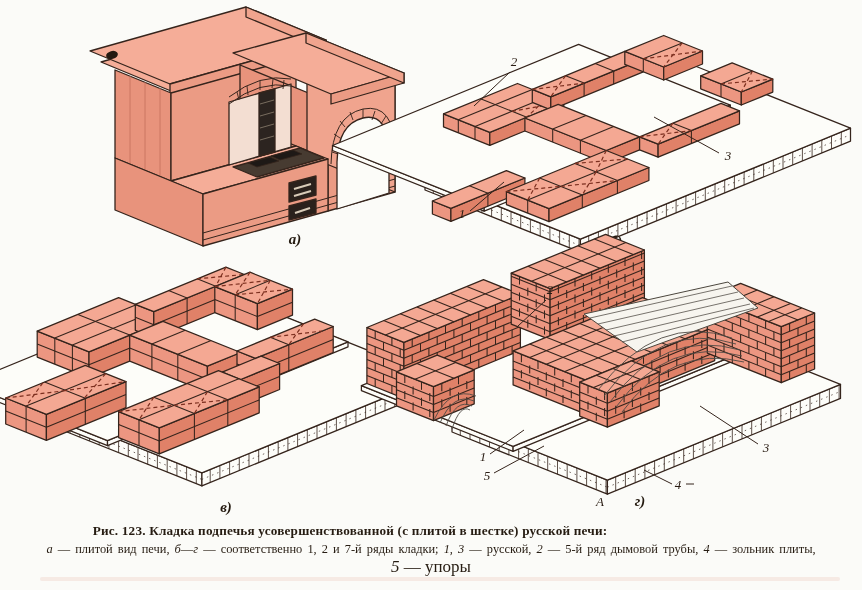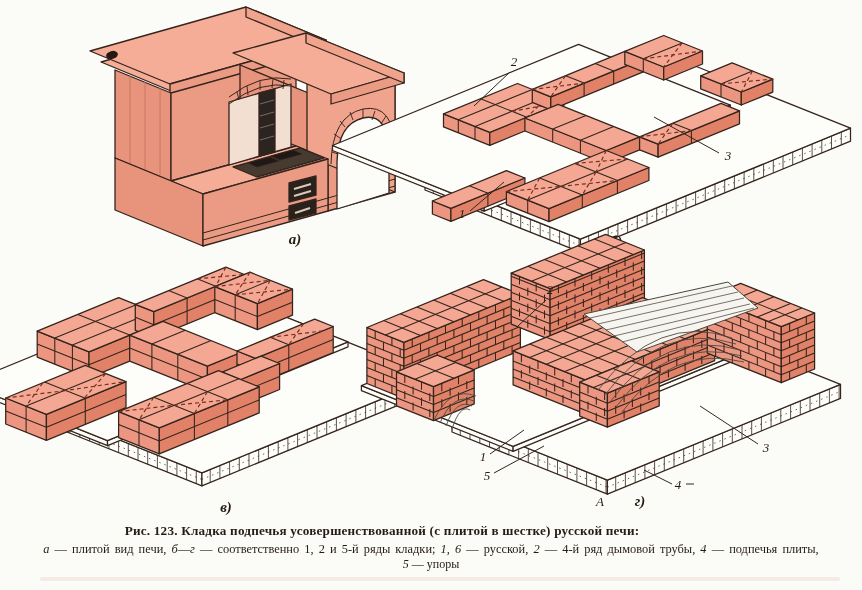--- a/index.html
+++ b/index.html
@@ -6,23 +6,23 @@
   body{font-family:"Liberation Serif",serif;}
   #page{position:relative;width:862px;height:590px;background:#fbfbf8;overflow:hidden;}
   .fig{position:absolute;overflow:visible;}
   #fig-a{left:55px;top:4px;}
   #fig-b{left:398px;top:14px;}
   #fig-v{left:18px;top:280px;}
   #fig-g{left:432px;top:244px;}
   .callout{font:italic 13px "Liberation Serif",serif;fill:#2a1d14;}
   .figlabel{font:italic 600 15px "Liberation Serif",serif;fill:#241a10;}
   .cap{position:absolute;color:#261c12;text-align:center;}
-  #cap1{left:0;top:523px;width:700px;font-size:13.2px;font-weight:bold;letter-spacing:.2px;margin-left:32px;}
+  #cap1{left:0;top:523px;width:700px;font-size:13.2px;font-weight:bold;letter-spacing:.2px;}
   #cap2{left:0;top:542px;width:862px;font-size:12.4px;word-spacing:2px;}
-  #cap3{left:0;top:557px;width:862px;font-size:12px;}
+  #cap3{left:0;top:557px;width:862px;font-size:17px;}
   .it{font-style:italic;}
   #smudge{position:absolute;left:40px;top:577px;width:800px;height:4px;background:#f0d4cc;opacity:.45;border-radius:2px;}
 </style>
 </head>
 <body>
 
 <div id="page">
 
   <svg id="fig-a" class="fig" width="350" height="256">
     <g stroke="#35241c" stroke-width="1.3" stroke-linejoin="round">
@@ -727,17 +727,17 @@
       <text x="51" y="217" text-anchor="middle" class="callout">1</text>
       <line x1="62" y1="229" x2="112" y2="202" stroke="#35241c" stroke-width="1"></line>
       <text x="55" y="236" text-anchor="middle" class="callout">5</text>
       <line x1="240" y1="240" x2="212" y2="226" stroke="#35241c" stroke-width="1"></line>
       <text x="246" y="245" text-anchor="middle" class="callout">4</text>
       <text x="168" y="262" text-anchor="middle" class="callout">А</text>
       <text x="208" y="262" text-anchor="middle" class="figlabel">г)</text>
     </svg>
 
   <div id="cap1" class="cap">Рис. 123. Кладка подпечья усовершенствованной (с плитой в шестке) русской печи:</div>
-  <div id="cap2" class="cap"><span class="it">а</span><span> — плитой вид печи, </span><span class="it">б</span><span>—</span><span class="it">г</span><span> — соответственно 1, 2 и 5-й ряды кладки; </span><span class="it">1, 6</span><span> — русской, </span><span class="it">2</span><span> — 4-й ряд дымовой трубы, </span><span class="it">4</span><span> — подпечья плиты,</span></div>
+  <div id="cap2" class="cap"><span class="it">а</span><span> — плитой вид печи, </span><span class="it">б</span><span>—</span><span class="it">г</span><span> — соответственно 1, 2 и 7-й ряды кладки; </span><span class="it">1, 3</span><span> — русской, </span><span class="it">2</span><span> — 5-й ряд дымовой трубы, </span><span class="it">4</span><span> — зольник плиты,</span></div>
   <div id="cap3" class="cap"><span class="it">5</span><span> — упоры</span></div>
 
   <div id="smudge"></div>
 </div>
 
 </body></html>

